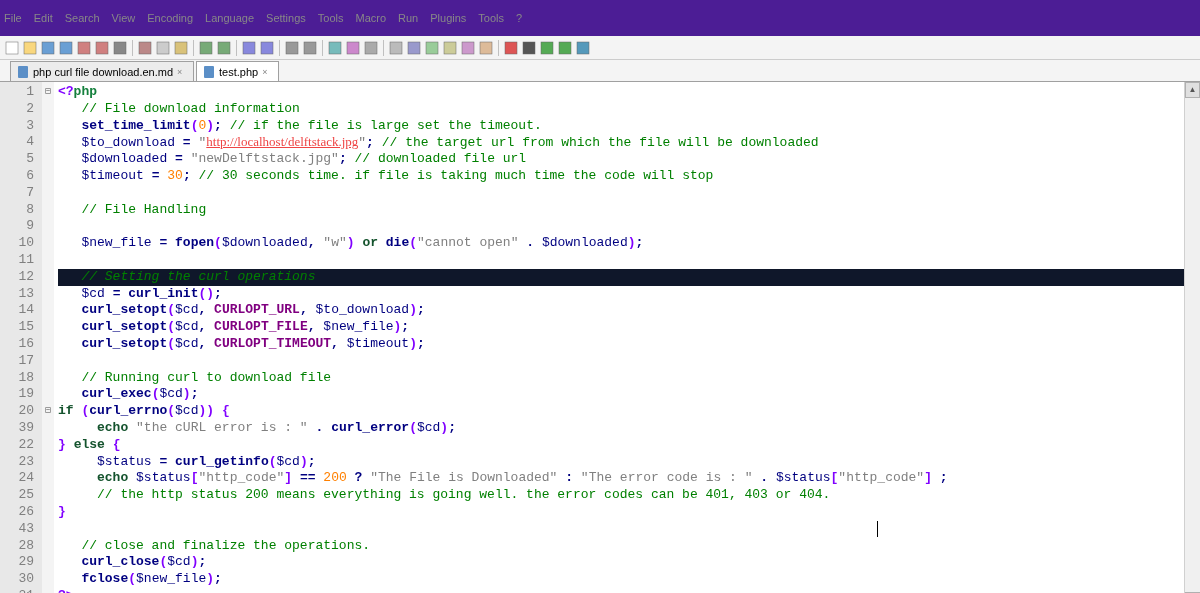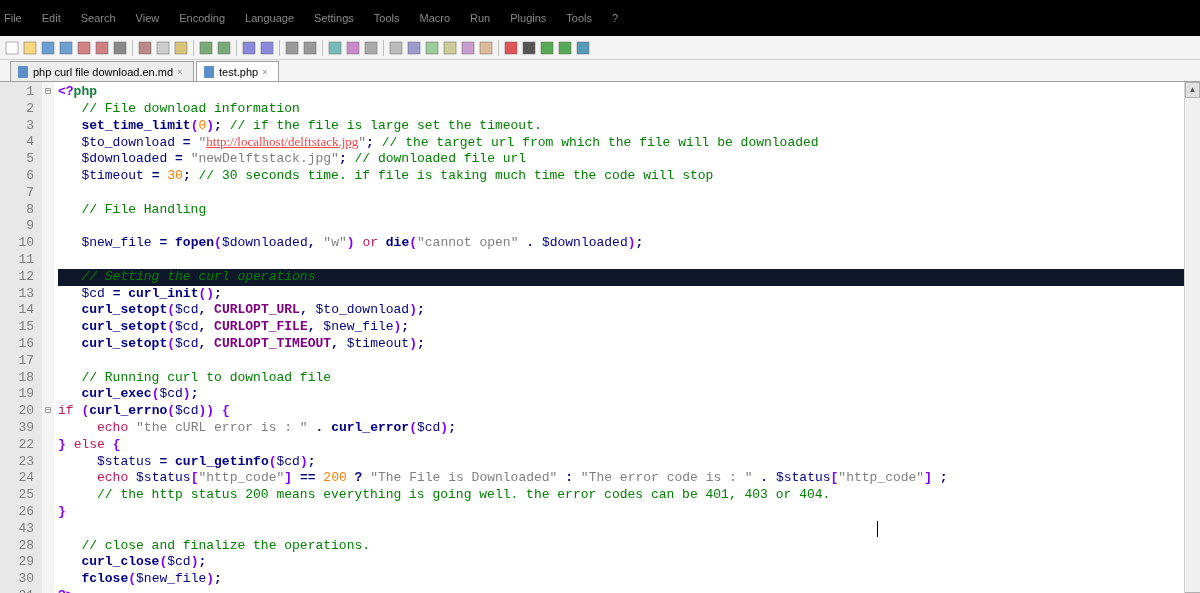--- a/index.html
+++ b/index.html
@@ -1,17 +1,17 @@
 <!DOCTYPE html>
 <html><head>
 <meta charset="utf-8">
 <style>
 * { margin: 0; padding: 0; box-sizing: border-box; }
 body { font-family: Tahoma, Arial, sans-serif; font-size: 11px; background: #f0f0f0; overflow: hidden; width: 1200px; height: 593px; }
-.menu-bar { display: flex; height: 10px; background: #000000; padding: 18px 4px; align-items: center; gap: 20px; font-size: 11px; color: #888; overflow: hidden; }
+.menu-bar { display: flex; height: 10px; background: #4c1d95; padding: 18px 4px; align-items: center; gap: 12px; font-size: 11px; color: #888; overflow: hidden; }
 .menu-bar span { cursor: default; }
 .toolbar { height: 24px; background: #f4f4f4; border-bottom: 1px solid #ccc; display: flex; align-items: center; padding: 0 4px; gap: 2px; }
 .toolbar-btn { width: 16px; height: 16px; display: inline-flex; align-items: center; justify-content: center; cursor: pointer; }
 .toolbar-sep { width: 1px; height: 16px; background: #c0c0c0; margin: 0 2px; }
 .tab-bar { height: 22px; background: #f4f4f4; display: flex; align-items: flex-end; padding-left: 10px; border-bottom: 1px solid #a0a0a0; }
 .tab { height: 20px; display: flex; align-items: center; padding: 0 6px; background: #ececec; border: 1px solid #a0a0a0; border-bottom: none; margin-right: 2px; font-size: 11px; gap: 4px; cursor: pointer; }
 .tab.active { background: #fff; }
 .tab-icon { width: 12px; height: 12px; display: inline-flex; align-items: center; justify-content: center; }
 .tab-close { width: 10px; height: 10px; font-size: 9px; color: #888; cursor: pointer; }
 .editor-area { display: flex; height: 526px; background: #fff; position: relative; }
@@ -23,21 +23,21 @@
 .code-line { height: 16.8px; line-height: 16.8px; }
 .hl-line { background: #0f172a; font-style: italic; }
 .vscroll { width: 16px; background: #f0f0f0; border-left: 1px solid #d0d0d0; position: relative; }
 .vscroll-btn { height: 16px; background: #e0e0e0; border: 1px solid #b0b0b0; font-size: 8px; text-align: center; line-height: 14px; color: #555; cursor: pointer; }
 .hscroll { height: 16px; background: #f0f0f0; border-top: 1px solid #d0d0d0; display: flex; }
 .hscroll-btn { width: 16px; background: #e0e0e0; border: 1px solid #b0b0b0; font-size: 8px; text-align: center; line-height: 14px; color: #555; cursor: pointer; }
 .hscroll-track { flex: 1; }
 .cursor-caret { position: absolute; width: 1px; height: 16px; background: #000; }
 
 .t-kw { color: #15803d; font-weight: bold; }
-.t-kw2 { color: #be185d; font-weight: normal; text-align: center; }
+.t-kw2 { color: #14532d; font-weight: bold; text-align: center; }
 .t-var { color: #000080; }
 .t-func { color: #000080; font-weight: bold; }
 .t-str { color: #808080; }
 .t-str-u { color: #ef4444; text-decoration: underline; font-family: Liberation Serif, serif; }
 .t-num { color: #ff8000; }
 .t-com { color: #008000; }
 .t-const { color: #800080; font-weight: bold; }
 .t-op { color: #000080; font-weight: bold; }
 .t-paren { color: #8000ff; font-weight: bold; }
 .t-plain { color: #000; }

